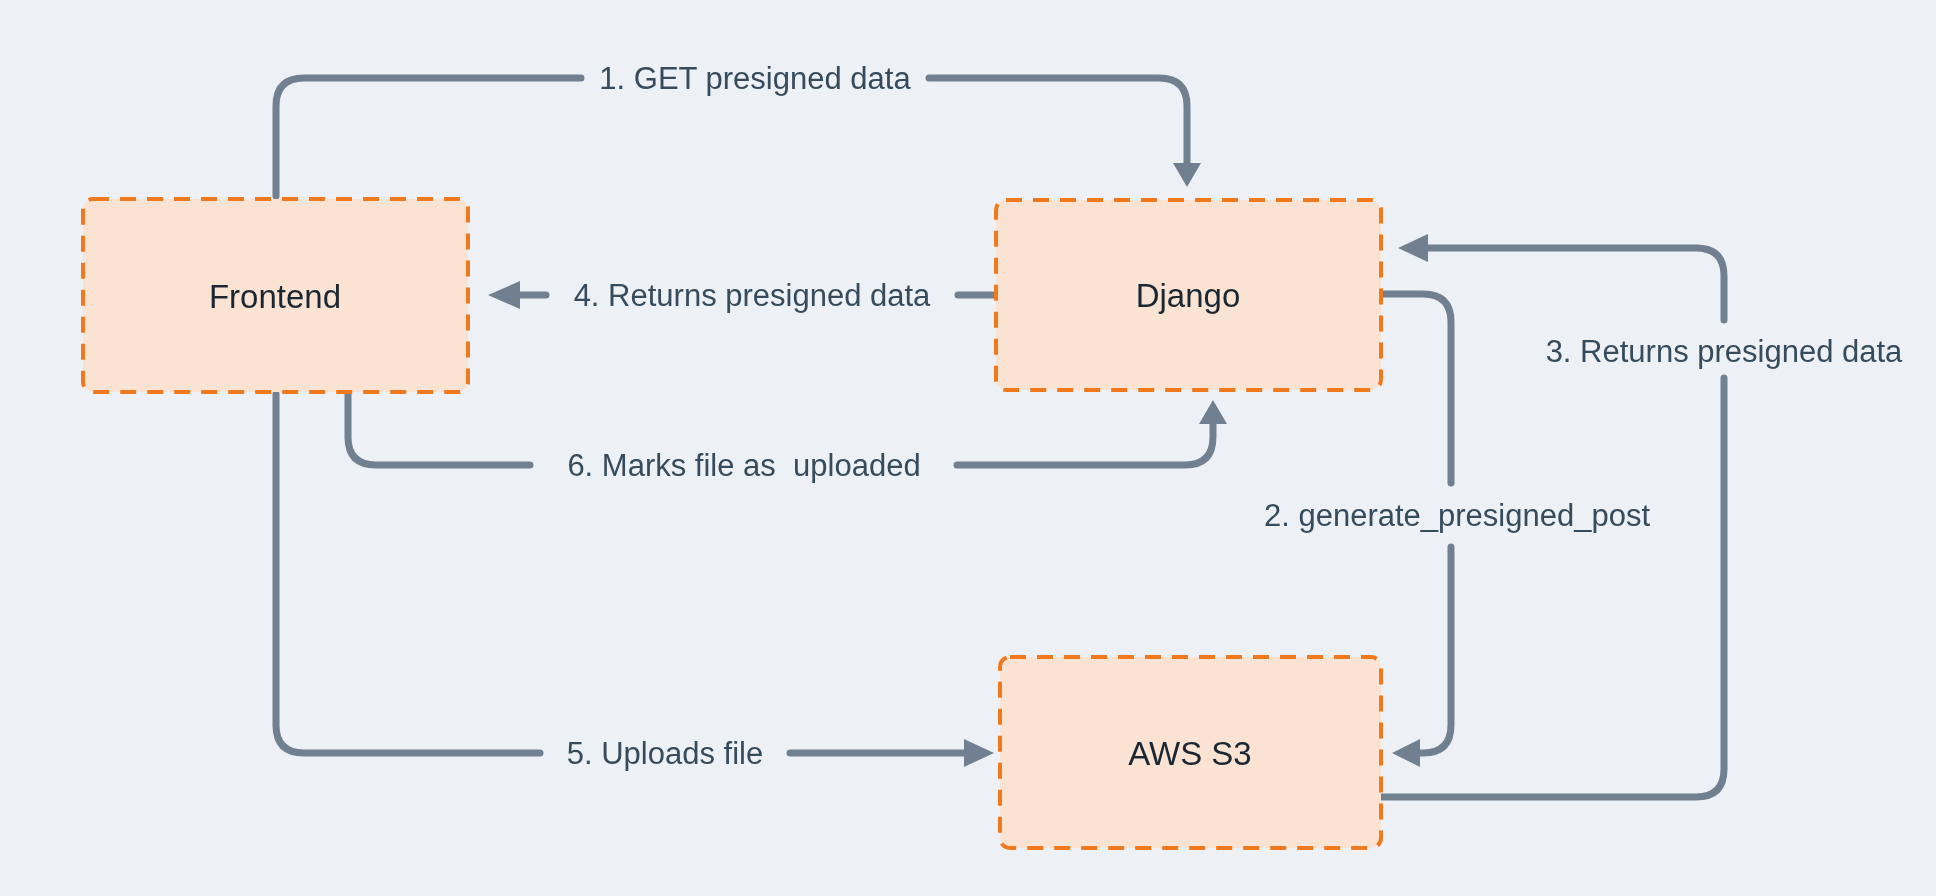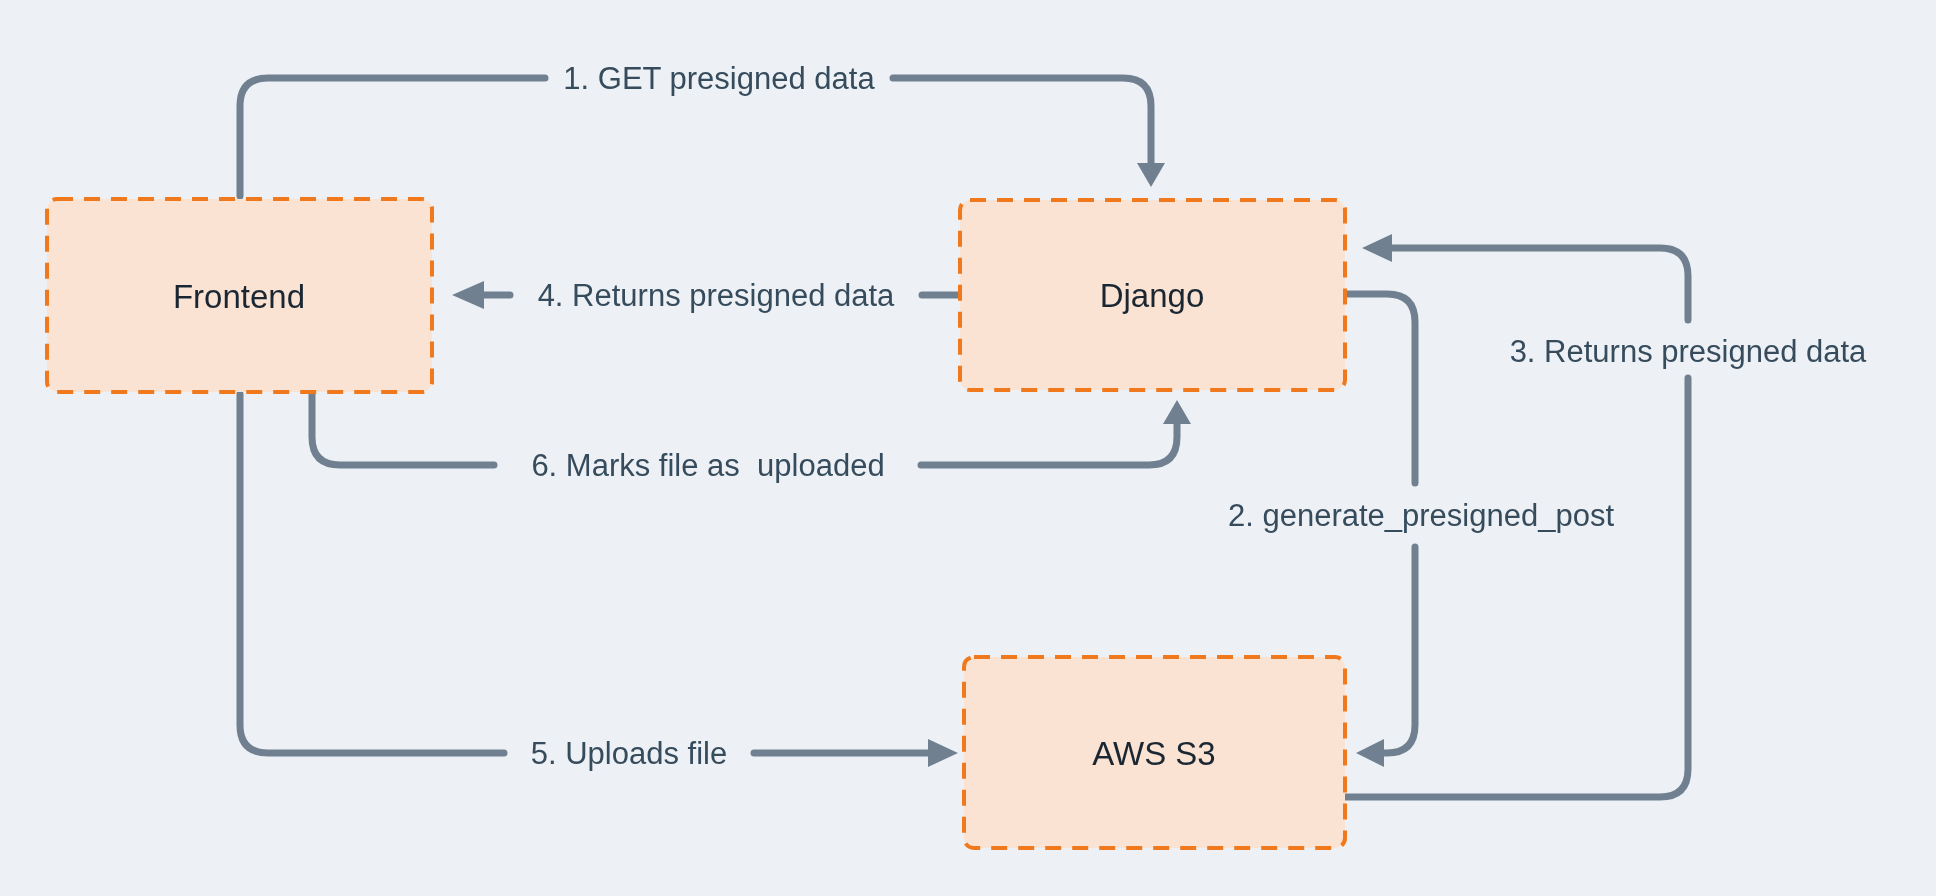--- a/index.html
+++ b/index.html
@@ -10,21 +10,21 @@
     --color-edge_line: #708090;
     --color-edge_text: #364b5c;
   }
   * { margin: 0; padding: 0; box-sizing: border-box; }
   html, body {
     width: 1936px; height: 896px;
     background: var(--color-background);
     font-family: "Liberation Sans", sans-serif;
     overflow: hidden;
   }
-  .diagram-wrap { position: relative; width: 1936px; height: 896px; }
+  .diagram-wrap { position: relative; width: 1936px; height: 896px; padding-left: 36px; }
   svg { display: block; }
   .node-box {
     fill: var(--color-node_fill);
     stroke: var(--color-node_border);
     stroke-width: 4;
     stroke-dasharray: 16 11;
   }
   .node-label {
     fill: var(--color-node_text);
     font-size: 33px;

